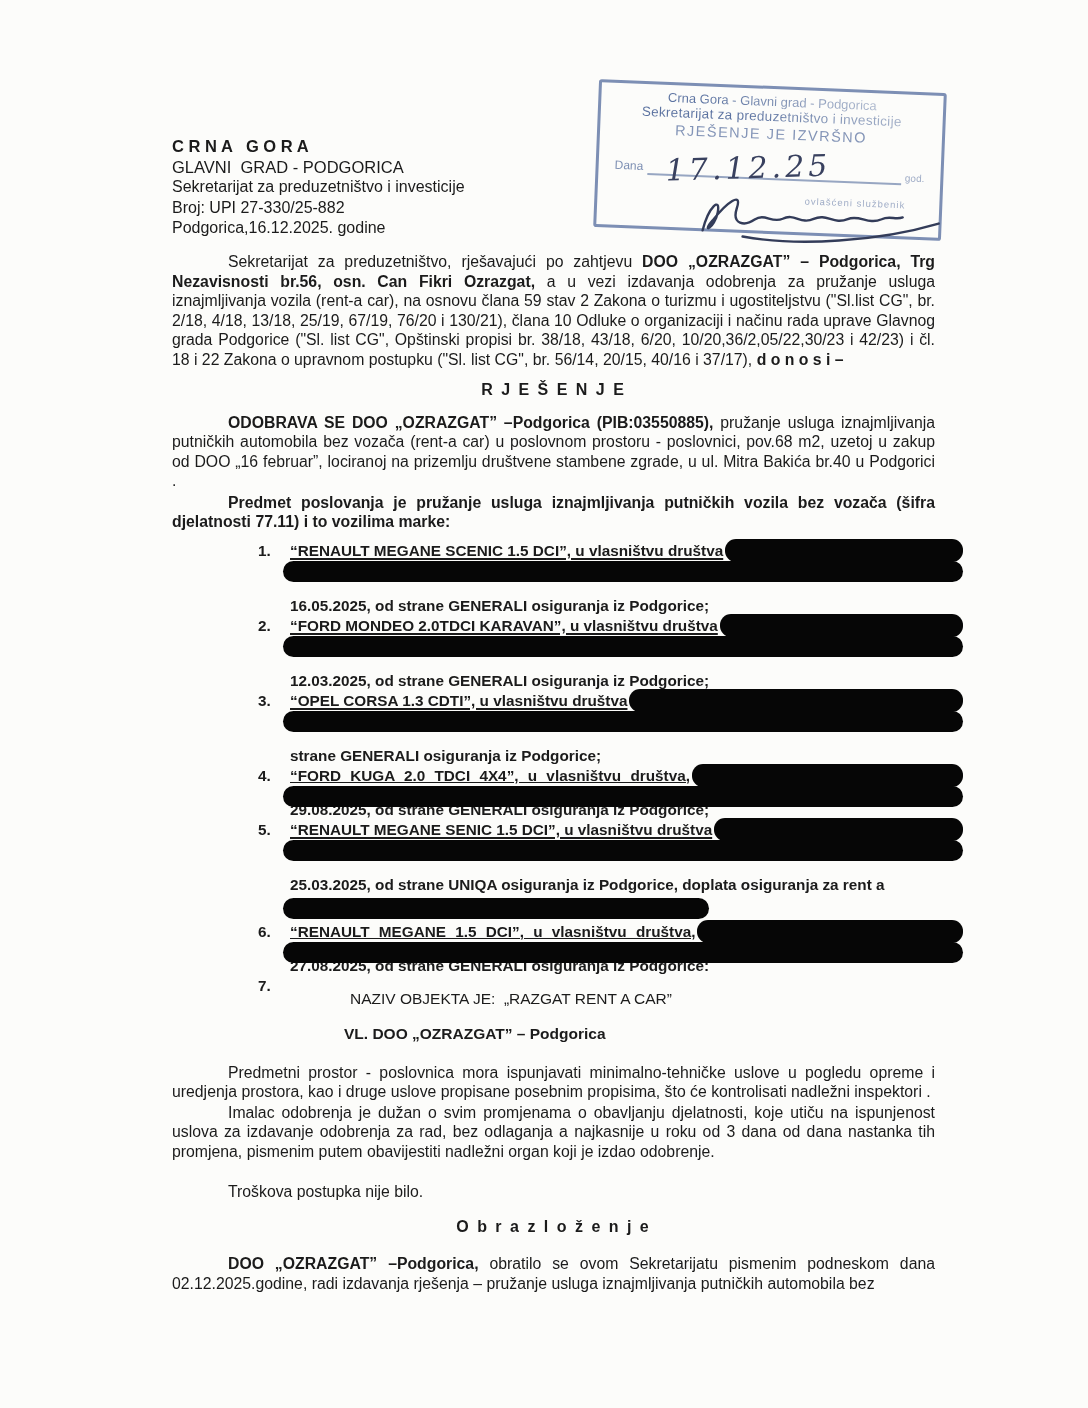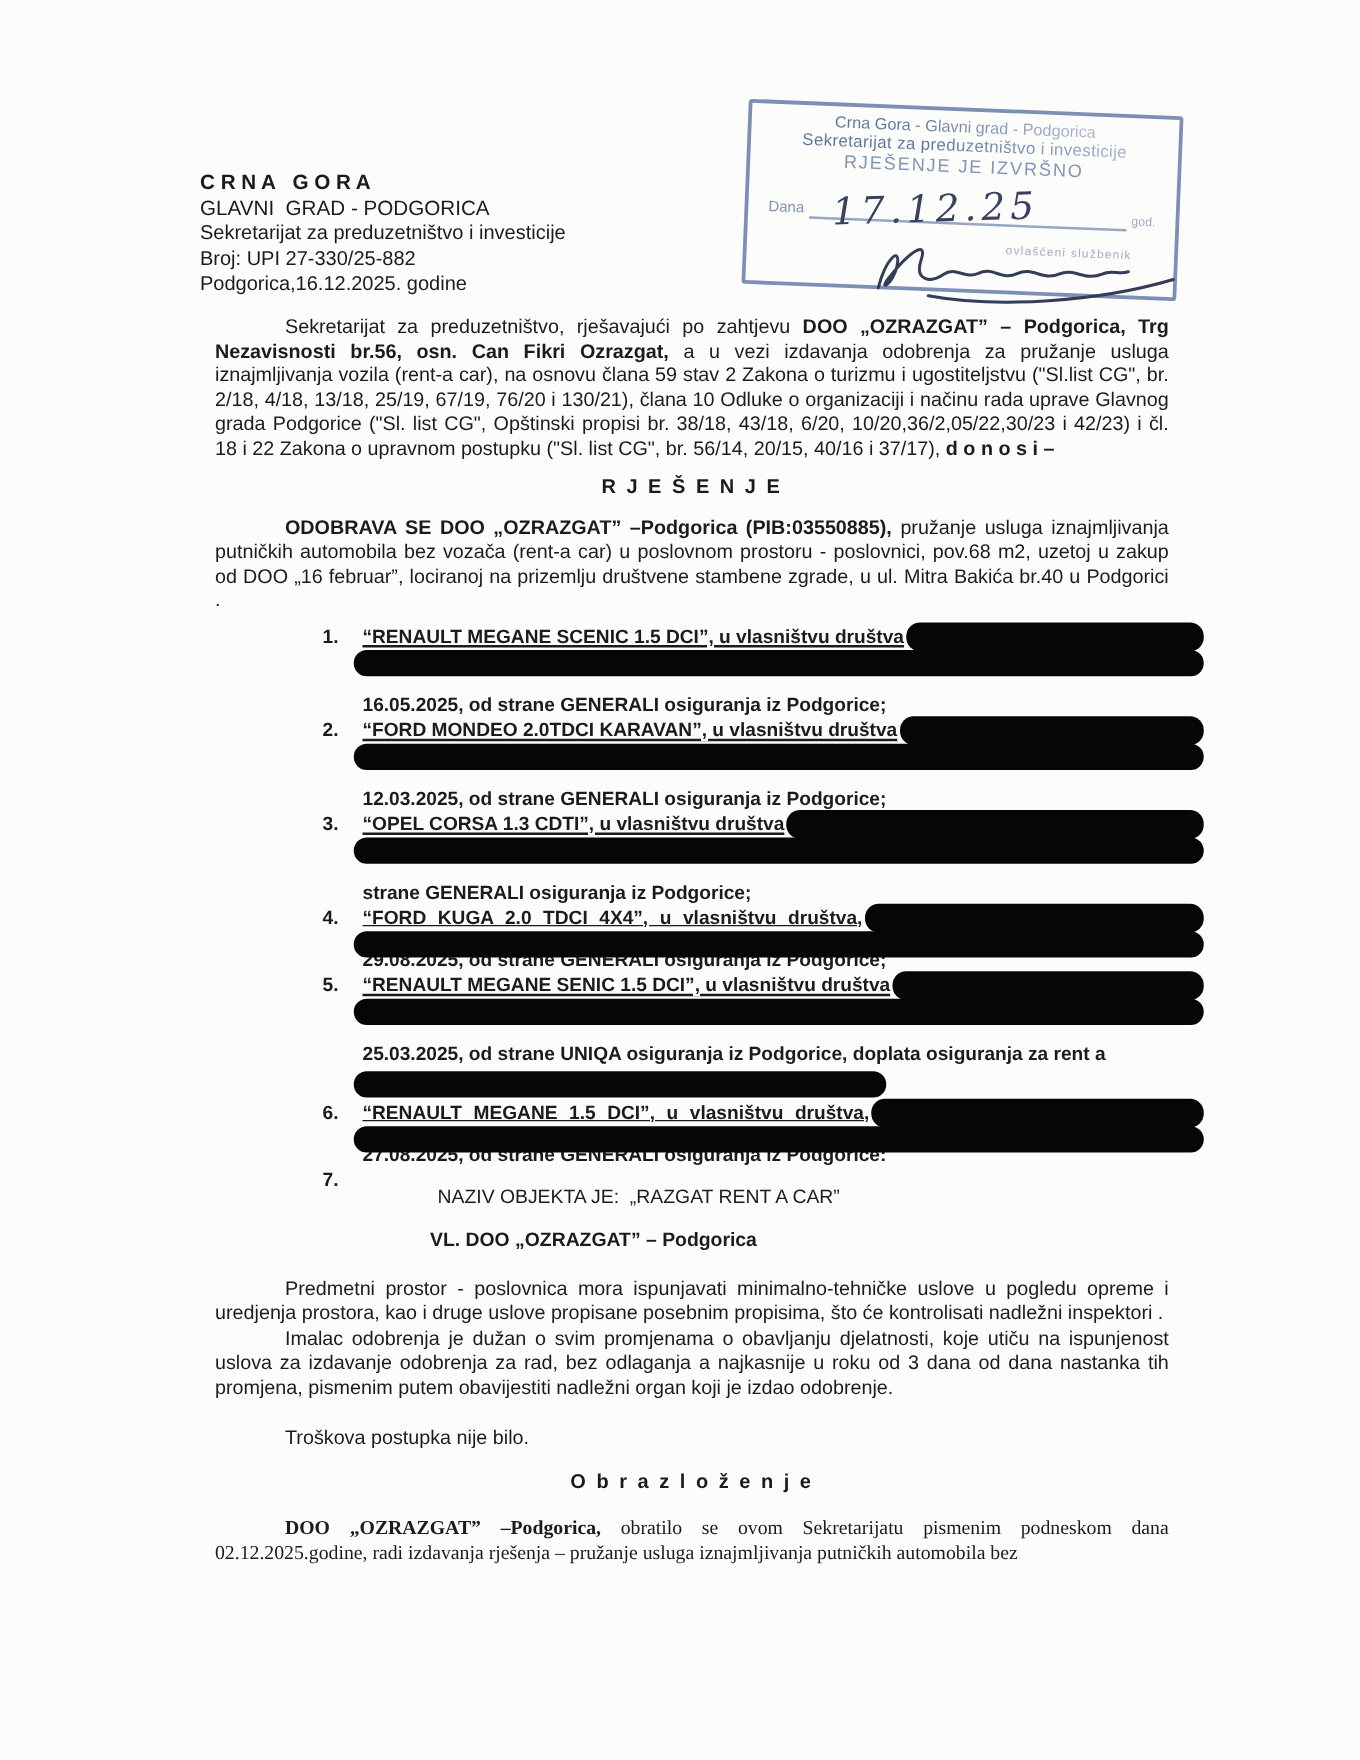--- a/index.html
+++ b/index.html
@@ -7,21 +7,21 @@
   .page {
     position:relative;
     width:1088px; height:1408px;
     margin:0 auto;
     background:#fcfcfa;
     font-family:"Liberation Sans", sans-serif;
     color:#1b1b1b;
     overflow:hidden;
   }
   
-  .letterhead { position:absolute; left:160px; top:136px; line-height:20.5px; }
+  .letterhead { position:absolute; left:172px; top:136px; line-height:20.5px; }
   .lh-country { font-size:16.5px; font-weight:600; white-space:pre; }
   .lh-city    { font-size:16.5px; font-weight:400; white-space:pre; }
   .lh-dept    { font-size:16px; }
   .lh-num     { font-size:16px; }
   .lh-date    { font-size:16px; }
   
   .stamp {
     position:absolute; left:596px; top:86px; width:348px; height:148px;
     border:3.5px solid rgba(88,112,160,0.78);
     border-radius:3px;
@@ -74,21 +74,21 @@
     width:66%; margin:4px 0 4px -7px; }
   .vdetail { margin-top:15px; }
   .vdetail.cut { margin-top:-9px; position:relative; z-index:1; }
   .vseven { margin-top:2px; }
   
   .object-name { font-weight:normal; margin:14px 0 0 178px; white-space:pre; font-size:15.5px; }
   .owner-line  { font-weight:bold; margin:16px 0 0 172px; font-size:15.5px; }
   .p-conditions { margin-top:19px; }
   .p-obligation { margin-top:1px; }
   .p-costs { margin-top:21px; text-indent:56px; }
-  .expl { margin-top:18px;font-family:Liberation Serif, serif; }
+  .expl { margin-top:18px; }
   b.seg { font-weight:bold; }
 </style>
 </head>
 <body>
 
 <div class="page">
 
   <div class="letterhead">
     <div class="lh-country">C R N A   G O R A</div>
     <div class="lh-city">GLAVNI  GRAD - PODGORICA</div>
@@ -118,20 +118,21 @@
   </div>
 
   <div class="body-col">
 
     <p class="para"><span>Sekretarijat za preduzetništvo, rješavajući po zahtjevu </span><b class="seg">DOO „OZRAZGAT” – Podgorica, Trg Nezavisnosti br.56, osn. Can Fikri Ozrazgat,</b><span> a u vezi  izdavanja odobrenja za pružanje usluga iznajmljivanja vozila (rent-a car), na osnovu člana 59 stav 2  Zakona o turizmu i ugostiteljstvu  ("Sl.list CG", br. 2/18, 4/18, 13/18, 25/19, 67/19, 76/20 i 130/21), člana 10 Odluke o organizaciji i načinu rada uprave Glavnog grada  Podgorice ("Sl. list CG", Opštinski propisi br. 38/18, 43/18, 6/20, 10/20,36/2,05/22,30/23 i 42/23) i čl. 18 i 22 Zakona o  upravnom  postupku ("Sl. list CG", br. 56/14, 20/15, 40/16 i 37/17), </span><b class="seg">d o n o s i –</b></p>
 
     <div class="h-center h1">R J E Š E N J E</div>
 
     <p class="para approval"><b class="seg">ODOBRAVA SE DOO „OZRAZGAT” –Podgorica (PIB:03550885),</b><span> pružanje  usluga iznajmljivanja  putničkih  automobila  bez  vozača (rent-a car) u poslovnom prostoru - poslovnici, pov.68 m2, uzetoj u zakup od DOO „16 februar”, lociranoj na prizemlju  društvene stambene zgrade, u ul. Mitra Bakića br.40 u Podgorici .</span></p>
 
+    <p class="para subject">Predmet poslovanja je pružanje usluga  iznajmljivanja putničkih vozila  bez vozača (šifra djelatnosti 77.11) i to vozilima marke:</p>
 
     <div class="vlist">
 
       <div class="vitem">
         <div class="vnum">1.</div>
         <div class="vline1">
             <span class="vname u">“RENAULT MEGANE SCENIC 1.5 DCI”, u vlasništvu društva</span>
             <span class="redact-inline"></span>
           </div>
         <div class="redact-full"></div>

